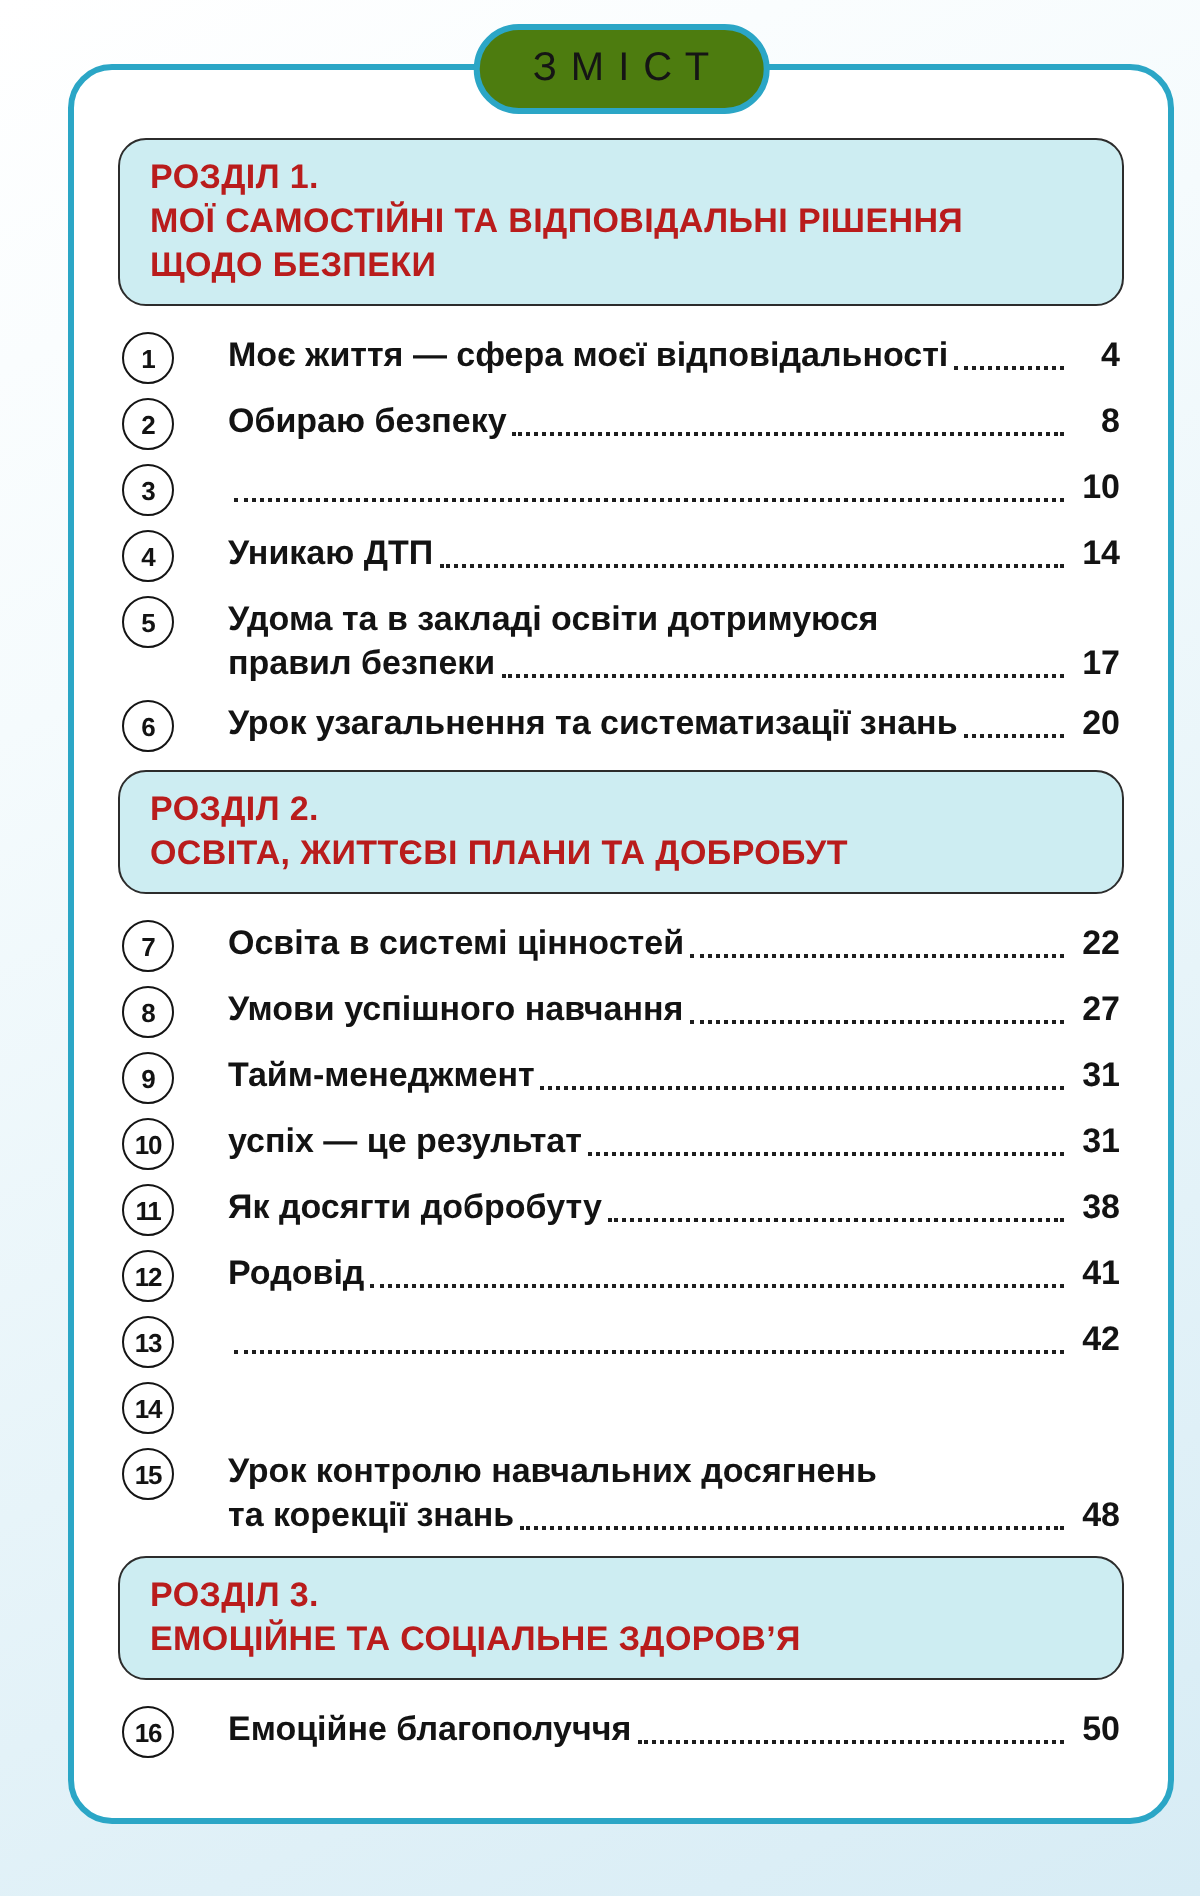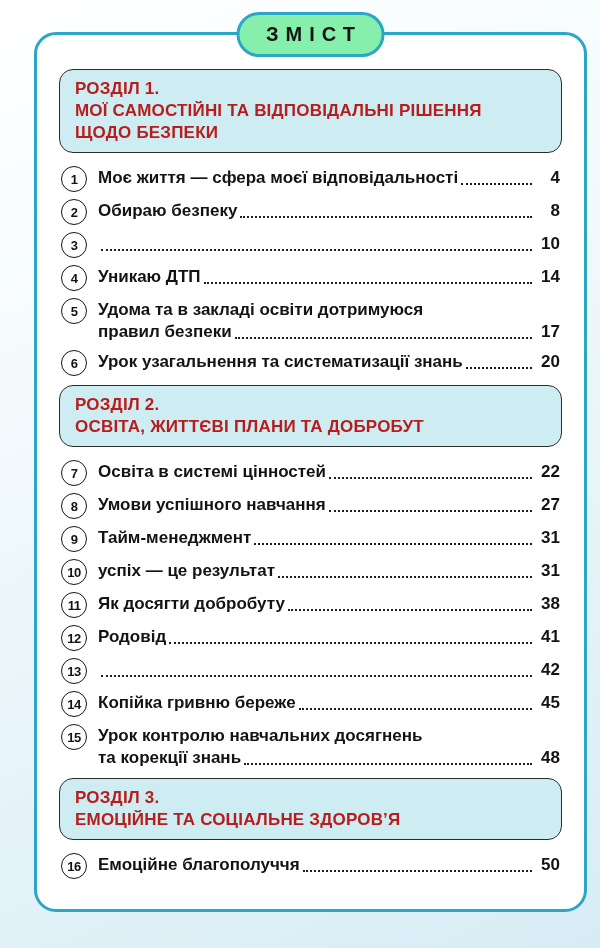--- a/index.html
+++ b/index.html
@@ -10,25 +10,25 @@
   }
   .page{
     position:absolute;left:34px;top:32px;right:13px;bottom:36px;
     background:#ffffff;
     border:3.5px solid #2ba6c6;
     border-radius:22px;
     overflow:visible;
   }
   .title-pill{
     position:absolute;top:-23px;left:50%;transform:translateX(-50%);
-    background:#86efac;
+    background:#4d7c0f;
     border:3.5px solid #2ba6c6;
     border-radius:24px;
     padding:8px 20px 8px 27px;
-    font-size:20px;font-weight:700;letter-spacing:7px;color:#151515;
+    font-size:20px;font-weight:400;letter-spacing:7px;color:#151515;
     white-space:nowrap;
   }
   .page-inner{
     padding:34px 21px 0 21px;
     height:calc(100% - 34px);
     overflow:hidden;
   }
   .section-head{
     background:#cdedf2;
     border:1.6px solid #2c2c2c;
@@ -49,21 +49,21 @@
   }
   .badge{
     flex:0 0 auto;
     width:24px;height:24px;
     border:1.7px solid #141414;border-radius:50%;
     display:inline-flex;align-items:center;justify-content:center;
     font-size:13px;font-weight:700;letter-spacing:-0.6px;
     margin-right:11px;margin-top:-1px;
     background:#fff;
   }
-  .etext{flex:1;min-width:0;}
+  .etext{flex:1;min-width:0;margin-left:16px;}
   .eline{display:flex;align-items:flex-end;}
   .label{
     font-size:17px;line-height:22px;font-weight:600;
     white-space:nowrap;
   }
   .leader{
     flex:1;min-width:14px;
     border-bottom:2.4px dotted #1e1e1e;
     margin:0 4px 4px 3px;
   }
@@ -239,27 +239,20 @@
           <div class="etext">
               <div class="eline">
             <span class="leader"></span>
             <span class="pagenum">42</span>
           </div>
             </div>
         </div>
 
         <div class="entry">
           <span class="badge">14</span>
-          <div class="etext">
-              <div class="eline">
-            <span class="label">Копійка гривню береже</span>
-            <span class="leader"></span>
-            <span class="pagenum">45</span>
-          </div>
-            </div>
         </div>
 
         <div class="entry">
           <span class="badge">15</span>
           <div class="etext">
             <div class="eline">
               <span class="label">Урок контролю навчальних досягнень</span>
             </div>
             <div class="eline">
               <span class="label">та корекції знань</span>

